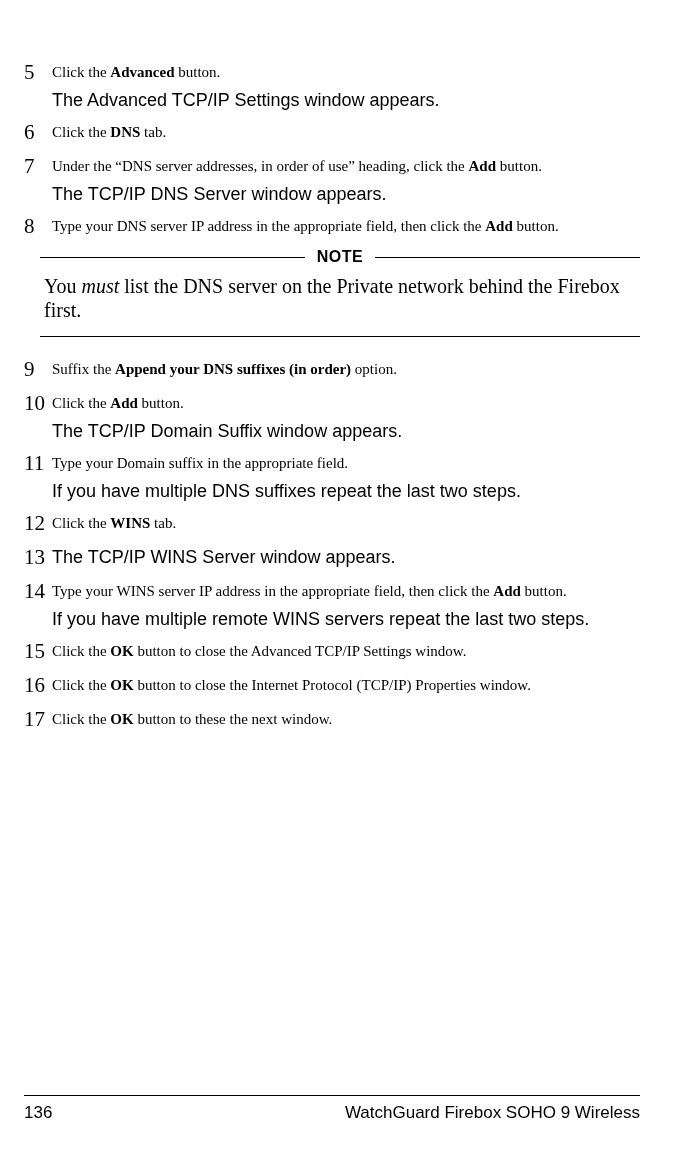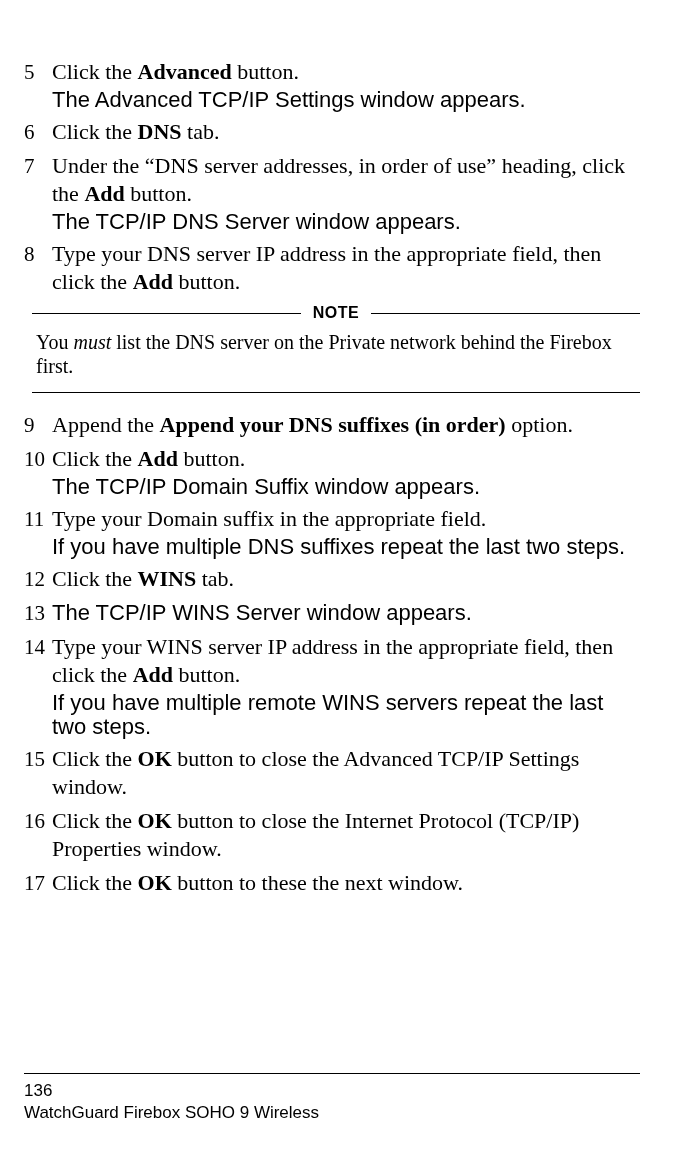--- a/index.html
+++ b/index.html
@@ -36,35 +36,35 @@
     width: 28px;
     flex: 0 0 28px;
     font-size: 21px;
     line-height: 28px;
     text-align: left;
   }
   .body {
     flex: 1 1 auto;
   }
   .body .main {
-    font-size: 22px;
+    font-size: 15px;
     line-height: 28px;
   }
   .body .sub {
     font-family: "Trebuchet MS", "Lucida Sans", Arial, sans-serif;
-    font-size: 22px;
+    font-size: 18px;
     line-height: 24px;
     color: #000;
     margin-top: 2px;
   }
   .bold { font-weight: bold; }
   .ital { font-style: italic; }
 
   .note-wrap {
-    margin: 8px 0 12px 8px;
+    margin: 8px 0 12px 16px;
   }
   .note-line {
     display: flex;
     align-items: center;
     gap: 12px;
   }
   .note-line .hr {
     flex: 1 1 auto;
     border-top: 1px solid #000;
     height: 0;
@@ -95,21 +95,20 @@
     border-top: 1px solid #000;
     height: 0;
     margin-bottom: 6px;
   }
   .footer-row {
     display: flex;
     justify-content: space-between;
     font-size: 17px;
     line-height: 22px;
     font-family: "Trebuchet MS", "Lucida Sans", Arial, sans-serif;
-    flex-direction: column;
   }
 </style>
 </head>
 <body>
 
 <div class="page">
   <div class="content">
 
     <ol class="steps" id="steps-a">
         <li>
@@ -147,21 +146,21 @@
         <div class="hr"></div>
       </div>
       <div class="note-body" id="note-body"><span>You </span><span class="ital">must</span><span> list the DNS server on the Private network behind the Firebox first.</span></div>
       <div class="note-bottom"></div>
     </div>
 
     <ol class="steps" id="steps-b">
         <li>
           <div class="num">9</div>
           <div class="body">
-            <div class="main"><span>Append the </span><span class="bold">Append your DNS suffixes (in order)</span><span> option.</span></div>
+            <div class="main"><span>Suffix the </span><span class="bold">Append your DNS suffixes (in order)</span><span> option.</span></div>
           </div>
         </li>
         <li>
           <div class="num">10</div>
           <div class="body">
             <div class="main"><span>Click the </span><span class="bold">Add</span><span> button.</span></div>
             <div class="sub"><span>The TCP/IP Domain Suffix window appears.</span></div>
           </div>
         </li>
         <li>

